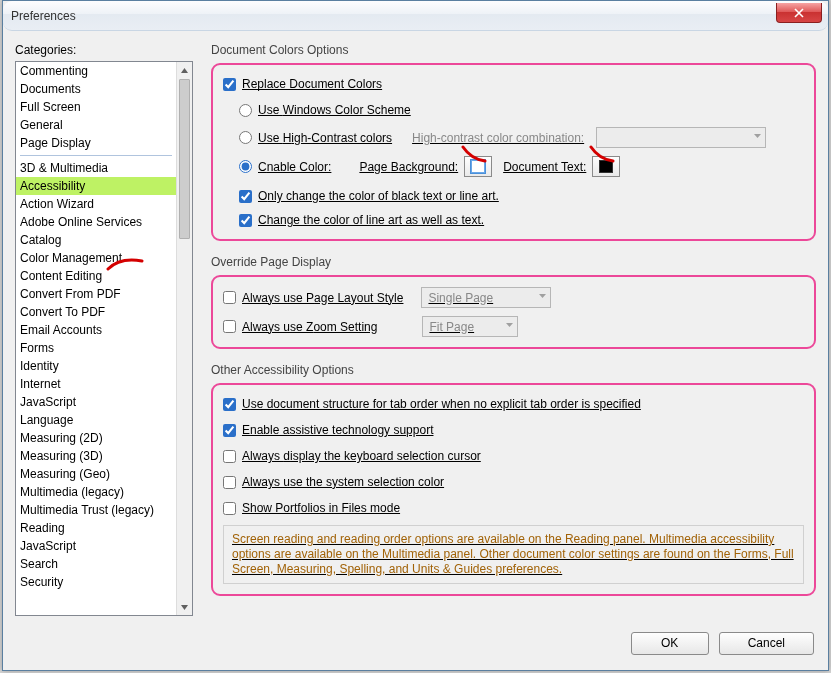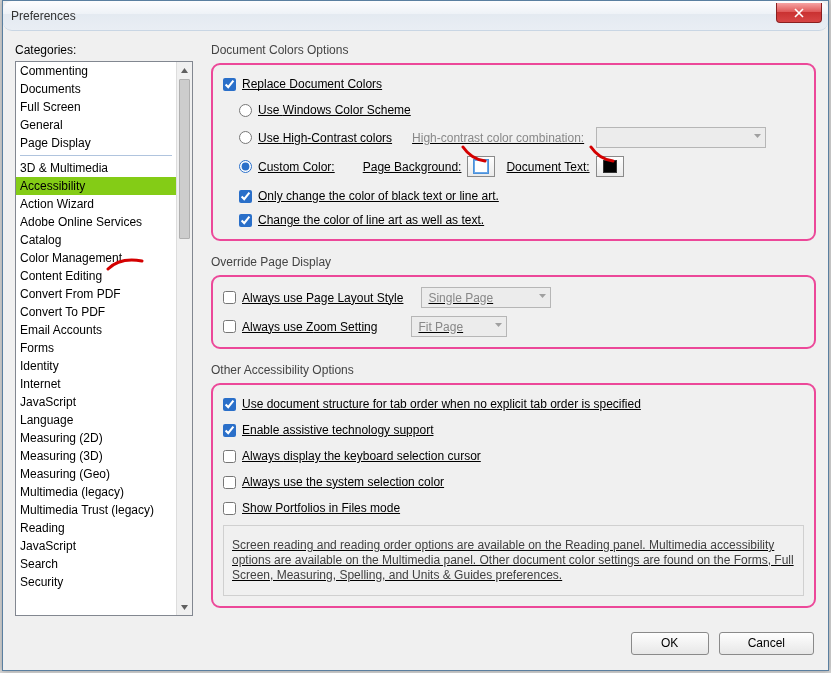--- a/index.html
+++ b/index.html
@@ -75,21 +75,21 @@
     padding:1px 4px;
     line-height:16px;
     white-space:nowrap;
     cursor:default;
   }
   .list-sep{
     border-top:1px solid #b0c4de;
     margin:3px 4px;
   }
   .list-item.selected{
-    background:#84cc16;
+    background:#bef264;
   }
   .redmark1{
     position:absolute;
     left:90px; top:193px;
     pointer-events:none;
   }
   .scrollbar{
     position:absolute; right:0; top:0; bottom:0; width:16px;
     background:#f0f0f0;
     border-left:1px solid #ddd;
@@ -172,22 +172,22 @@
     background:#fff;
     box-shadow: inset 0 0 0 1px #6aa7e8, 0 0 0 1px #4a90d9;
   }
   .swatch.txt .inner{
     background:#000;
     border:1px solid #333;
   }
   .note-box{
     border:1px solid #d0d0d0;
     background:#f0f0f0;
-    padding:12px 8px;
-    color:#404040;
+    padding:6px 8px;
+    color:#a16207;
     line-height:15px;
     margin-top:4px;
   }
   .redmark{
     position:absolute;
     pointer-events:none;
   }
   .footer{
     height:54px;
     display:flex;
@@ -299,21 +299,21 @@
               <span></span>
               <span class="arrow">
                   <svg width="7" height="5">
                     <path d="M0 0 L3.5 4 L7 0 Z" fill="#a0a0a0"></path>
                   </svg>
                 </span>
             </span>
           </div>
           <div class="row indent">
             <input type="radio" name="cs" checked="" style="">
-            <label><span class="u">C</span><span>ustom Color:</span></label>
+            <label><span class="u">C</span><span>nable Color:</span></label>
             <span style="margin-left:22px;"><span>Page </span><span class="u">B</span><span>ackground:</span></span>
             <span class="swatch bg">
                 <span class="inner"></span>
               </span>
             <span style="margin-left:5px;"><span>Document </span><span class="u">T</span><span>ext:</span></span>
             <span class="swatch txt">
                 <span class="inner"></span>
               </span>
           </div>
           <div class="row indent" style="margin-top:6px;align-items:flex-end;">
@@ -344,21 +344,21 @@
               <span class="arrow">
                   <svg width="7" height="5">
                     <path d="M0 0 L3.5 4 L7 0 Z" fill="#a0a0a0"></path>
                   </svg>
                 </span>
             </span>
           </div>
           <div class="row">
             <input type="checkbox" style="">
             <label><span>Always use </span><span class="u">Z</span><span>oom Setting</span></label>
-            <span class="combo" style="margin-left:28px; min-width:84px;gap:32px;">
+            <span class="combo" style="margin-left:39px; min-width:84px;gap:32px;">
               <span>Fit Page</span>
               <span class="arrow">
                   <svg width="7" height="5">
                     <path d="M0 0 L3.5 4 L7 0 Z" fill="#a0a0a0"></path>
                   </svg>
                 </span>
             </span>
           </div>
         </div>
       </div>

